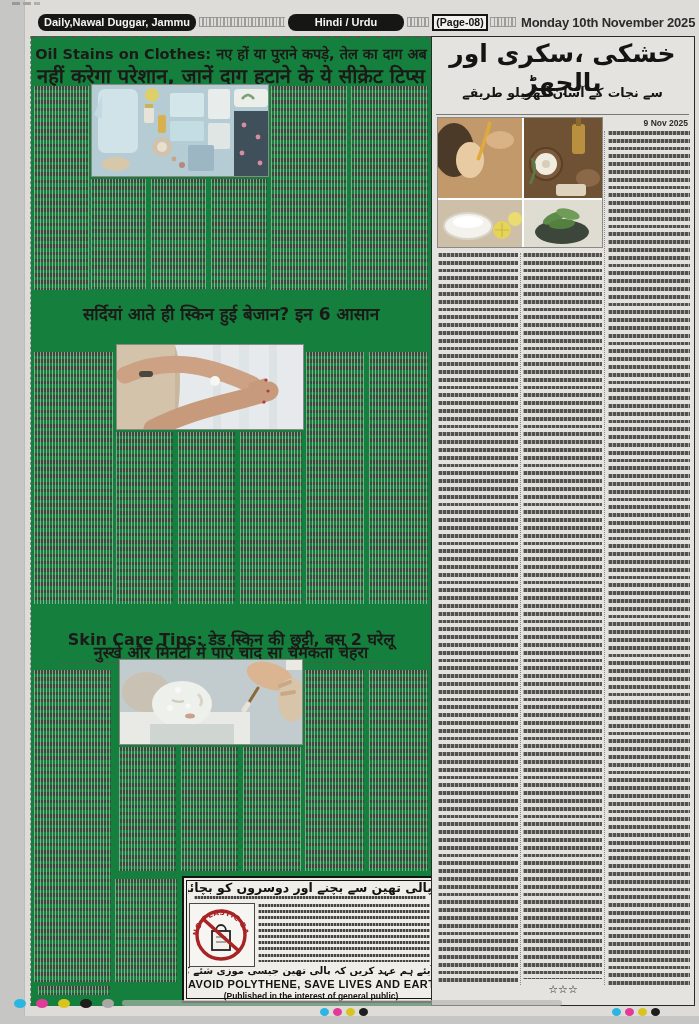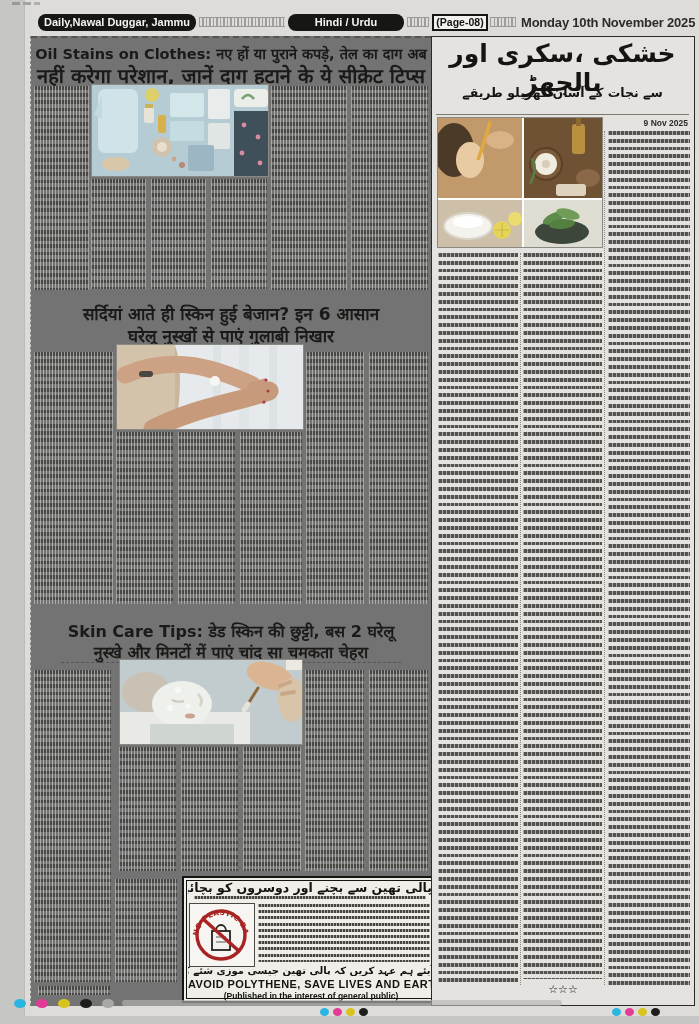--- a/index.html
+++ b/index.html
@@ -23,21 +23,21 @@
       opacity:.82;}
   .gku{background-image:
         repeating-linear-gradient(90deg, rgba(226,225,221,.6) 0 1px, rgba(0,0,0,0) 1px 4px),
         repeating-linear-gradient(#3b3935 0 3.8px, rgba(0,0,0,0) 3.8px 7.8px);
       opacity:.85;}
   .gka{background-image:
         repeating-linear-gradient(90deg, rgba(240,239,235,.6) 0 1px, rgba(0,0,0,0) 1px 3px),
         repeating-linear-gradient(#35332f 0 3px, rgba(0,0,0,0) 3px 6.2px);
       opacity:.9;}
   
-  .art{background:#737373;}
+  .art{background:#15803d;}
   .hl{font-weight:bold;color:#1b1a18;text-align:center;white-space:nowrap;}
   .dash-b{border-bottom:2px dashed #56544e;}
   .dash-t{border-top:2px dashed #56544e;}
   #left-region{left:30px;top:36px;width:400px;height:970px;border-left:1px dashed #8a8984;}
   #urdu-region{left:431px;top:36px;width:264px;height:970px;background:#e4e3df;border:1.5px solid #2b2a27;box-sizing:border-box;}
   .colrule{border-left:1px dotted #8d8b85;width:0;}
   .rtl{direction:rtl;}
   .urduhead{font-weight:bold;text-align:center;color:#151412;}
   .imgframe{border:1px solid #8a8984;background:#fff;}
   
@@ -100,21 +100,20 @@
 
       <div class="abs gk" style="left:60px;top:141px;width:55px;height:110px;"></div>
       <div class="abs gk" style="left:120px;top:141px;width:55px;height:110px;"></div>
       <div class="abs gk" style="left:180px;top:141px;width:56px;height:110px;"></div>
       <div class="abs gk" style="left:240px;top:48px;width:76px;height:204px;"></div>
       <div class="abs gk" style="left:320px;top:48px;width:77px;height:204px;"></div>
     </div>
 
     <div class="abs art dash-b" style="left:0;top:258px;width:400px;height:318px;">
       <div class="abs hl" style="left:0;top:8px;width:400px;font-size:17px;">सर्दियां आते ही स्किन हुई बेजान? इन 6 आसान</div>
-      <div class="abs hl" style="left:0;top:30px;width:400px;font-size:17px;">घरेलू नुस्खों से पाएं गुलाबी निखार</div>
 
       <div class="abs gk" style="left:3px;top:58px;width:79px;height:252px;"></div>
 
       <svg class="abs imgframe" style="left:85px;top:50px;" width="186" height="84" viewBox="0 0 186 84">
         <rect width="186" height="84" fill="#e7eaec"></rect>
         <rect x="96" y="0" width="8" height="84" fill="#dde2e5"></rect>
           <rect x="122" y="0" width="10" height="84" fill="#dfe4e7"></rect>
         <rect x="152" y="0" width="8" height="84" fill="#dde2e5"></rect>
         <rect x="0" y="0" width="58" height="84" fill="#d3c3ab"></rect>
         <path d="M58 0 q10 30 0 84" fill="#c9b79d"></path>
@@ -129,21 +128,21 @@
       </svg>
 
       <div class="abs gk" style="left:85px;top:138px;width:57px;height:172px;"></div>
       <div class="abs gk" style="left:147px;top:138px;width:57px;height:172px;"></div>
       <div class="abs gk" style="left:209px;top:138px;width:62px;height:172px;"></div>
       <div class="abs gk" style="left:275px;top:58px;width:58px;height:252px;"></div>
       <div class="abs gk" style="left:338px;top:58px;width:59px;height:252px;"></div>
     </div>
 
     <div class="abs art" style="left:0;top:576px;width:400px;height:394px;">
-      <div class="abs hl" style="left:0;top:8px;width:400px;font-size:16px;">Skin Care Tips: डेड स्किन की छुट्टी, बस 2 घरेलू</div>
+      <div class="abs hl" style="left:0;top:16px;width:400px;font-size:16px;">Skin Care Tips: डेड स्किन की छुट्टी, बस 2 घरेलू</div>
       <div class="abs hl" style="left:0;top:29px;width:400px;font-size:16px;">नुस्खे और मिनटों में पाएं चांद सा चमकता चेहरा</div>
       <div class="abs" style="left:30px;top:50px;width:340px;border-top:1.5px dashed #56544e;"></div>
 
       <div class="abs gk" style="left:3px;top:58px;width:77px;height:312px;"></div>
 
       <svg class="abs imgframe" style="left:88px;top:47px;" width="182" height="84" viewBox="0 0 182 84">
         <rect width="182" height="84" fill="#c2cbce"></rect>
         <rect x="0" y="52" width="130" height="32" fill="#e9eae6"></rect>
         <ellipse cx="26" cy="32" rx="24" ry="20" fill="#c9c2b4"></ellipse>
         <ellipse cx="62" cy="44" rx="30" ry="23" fill="#eef0ec"></ellipse>

